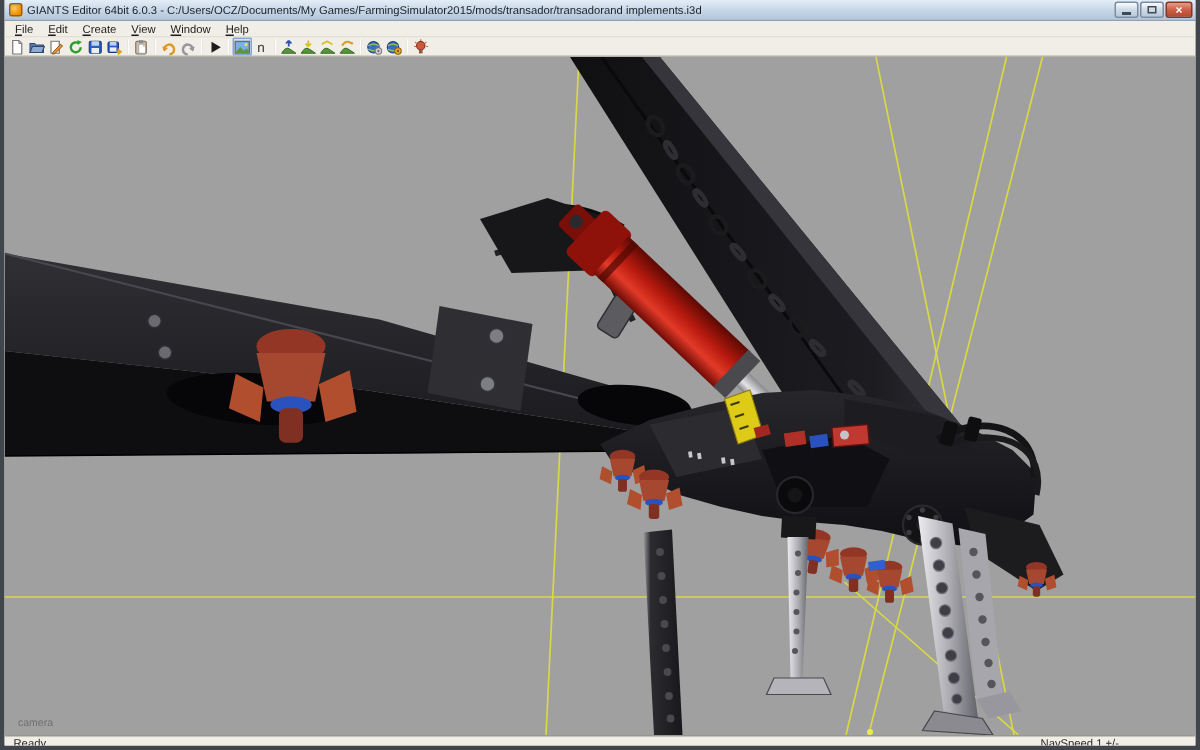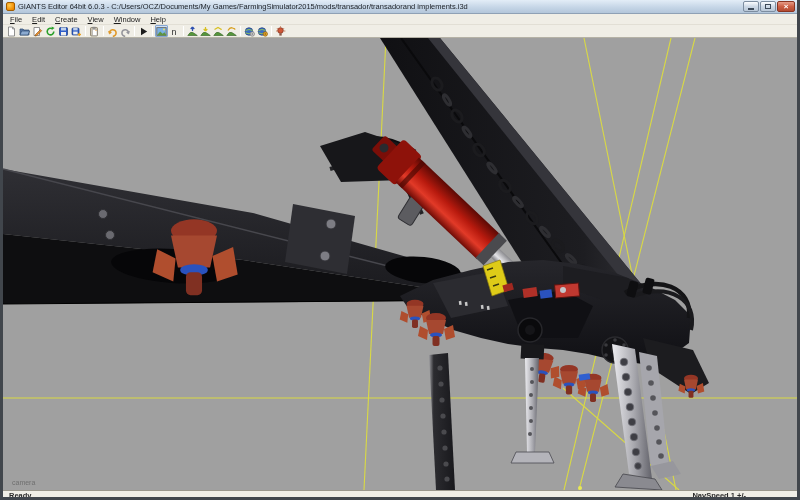--- a/index.html
+++ b/index.html
@@ -38,21 +38,21 @@
     border:1px solid transparent;border-radius:1px;flex:0 0 auto;}
   .tb-btn.active{background:#cfe2f7;border-color:#86a7d3;}
   .tb-sep{width:1px;height:10px;background:#aeaba0;border-right:1px solid #fff;margin:0 2px;flex:0 0 auto;}
   .tb-btn svg{display:block;}
   
   .viewport{position:relative;width:794px;height:452px;background:#a0a0a0;}
   .viewport svg{display:block;}
   .camera-label{position:absolute;left:9px;bottom:4px;font-size:7px;color:#6f6f6f;}
   
   .statusbar{height:10px;background:#f0eee6;border-top:1px solid #9a978c;
-    display:flex;align-items:center;font-size:7.5px;color:#2a2a2a;padding:0 6px;position:relative;font-weight:bold;}
+    display:flex;align-items:center;font-size:7.5px;color:#2a2a2a;padding:0 6px;position:relative;}
   .status-ready{flex:0 0 auto;}
   .status-nav{position:absolute;right:51px;top:0;line-height:9px;}
 </style>
 </head>
 <body>
 
 <div class="window">
 
   <div class="titlebar">
     <div class="app-icon"></div>

